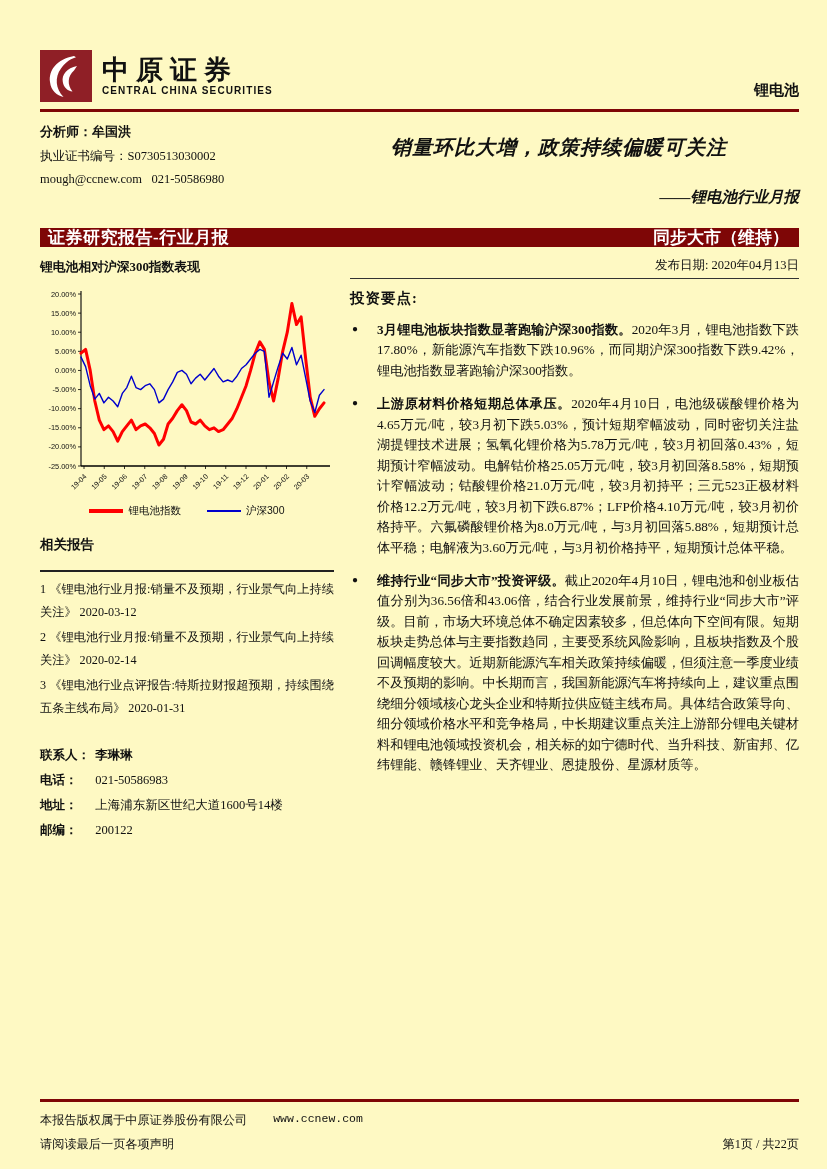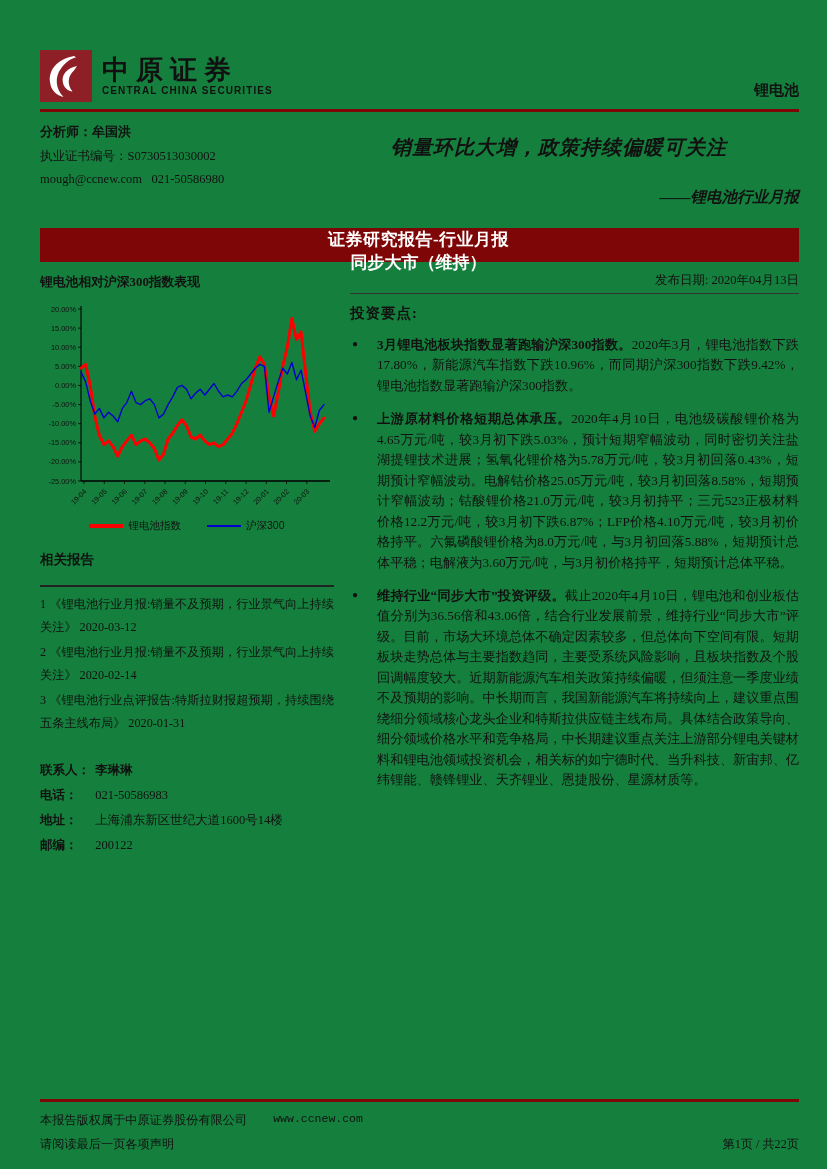--- a/index.html
+++ b/index.html
@@ -1,40 +1,40 @@
 <!DOCTYPE html>
 <html><head>
 <meta charset="utf-8">
 <style>
   * { margin:0; padding:0; box-sizing:border-box; }
   html,body { background:#e8e8e8; }
   body { font-family:"Liberation Serif","DejaVu Serif",serif; color:#111; }
   .page{
-    width:827px; height:1169px; background:#15803d; margin:0 auto;
+    width:827px; height:1169px; background:#fef9c3; margin:0 auto;
     padding:34px 28px 16px 40px; display:flex; flex-direction:column;
     position:relative; overflow:hidden;
   }
   
   .header-row{ display:flex; align-items:flex-end; justify-content:space-between; }
   .brand{ display:flex; align-items:center; gap:10px; }
   .logo-box{ width:52px; height:52px; flex:0 0 auto; }
   .brand-text .cn{ font-size:27px; font-weight:bold; letter-spacing:7px; line-height:1.05; }
   .brand-text .en{ font-size:10px; font-weight:bold; letter-spacing:1.1px; font-family:"Liberation Sans","DejaVu Sans",sans-serif; }
   .industry-tag{ font-size:15px; font-weight:bold; padding-bottom:2px;margin-top:47px; }
   .rule-accent{ border:none; height:3px; background:#7e0606; margin-top:7px; }
   
   .info-row{ display:flex; margin-top:8px; min-height:106px; }
   .analyst{ width:292px; font-size:12.5px; line-height:1.9; }
   .analyst .a1{ font-weight:bold; font-size:13px; }
   .title-block{ flex:1; padding-top:14px;font-style:italic; }
   .report-title{ font-size:20px; font-weight:bold; text-align:right; padding-right:72px; letter-spacing:1px; }
   .report-subtitle{ font-size:15.5px; font-weight:bold; text-align:right; margin-top:26px; }
   
-  .banner{ background:#7e0606; color:#fff; height:34px; display:flex; align-items:center;
-           justify-content:space-between; padding:0 10px 0 8px; margin-top:2px;flex-direction:column; }
+  .banner{ background:#7e0606; color:#fff; height:19px; display:flex; align-items:center;
+           justify-content:space-between; padding:0 10px 0 8px; margin-top:2px; }
   .banner .b-left{ font-size:17px; font-weight:bold; letter-spacing:0.5px; }
   .banner .b-right{ font-size:17px; font-weight:bold; }
   
   .main-row{ display:flex; gap:16px; margin-top:10px; flex:1; align-items:flex-start; }
   .left-col{ width:294px; flex:0 0 auto; }
   .right-col{ flex:1; min-width:0; }
   .chart-heading{ font-size:12.8px; font-weight:bold; margin:2px 0 10px 0; }
   .chart-wrap svg{ display:block; }
   .legend{ display:flex; justify-content:center; gap:26px; margin-top:2px;
            font-size:10.5px; align-items:center; font-family:"Liberation Sans","DejaVu Sans",sans-serif;}

